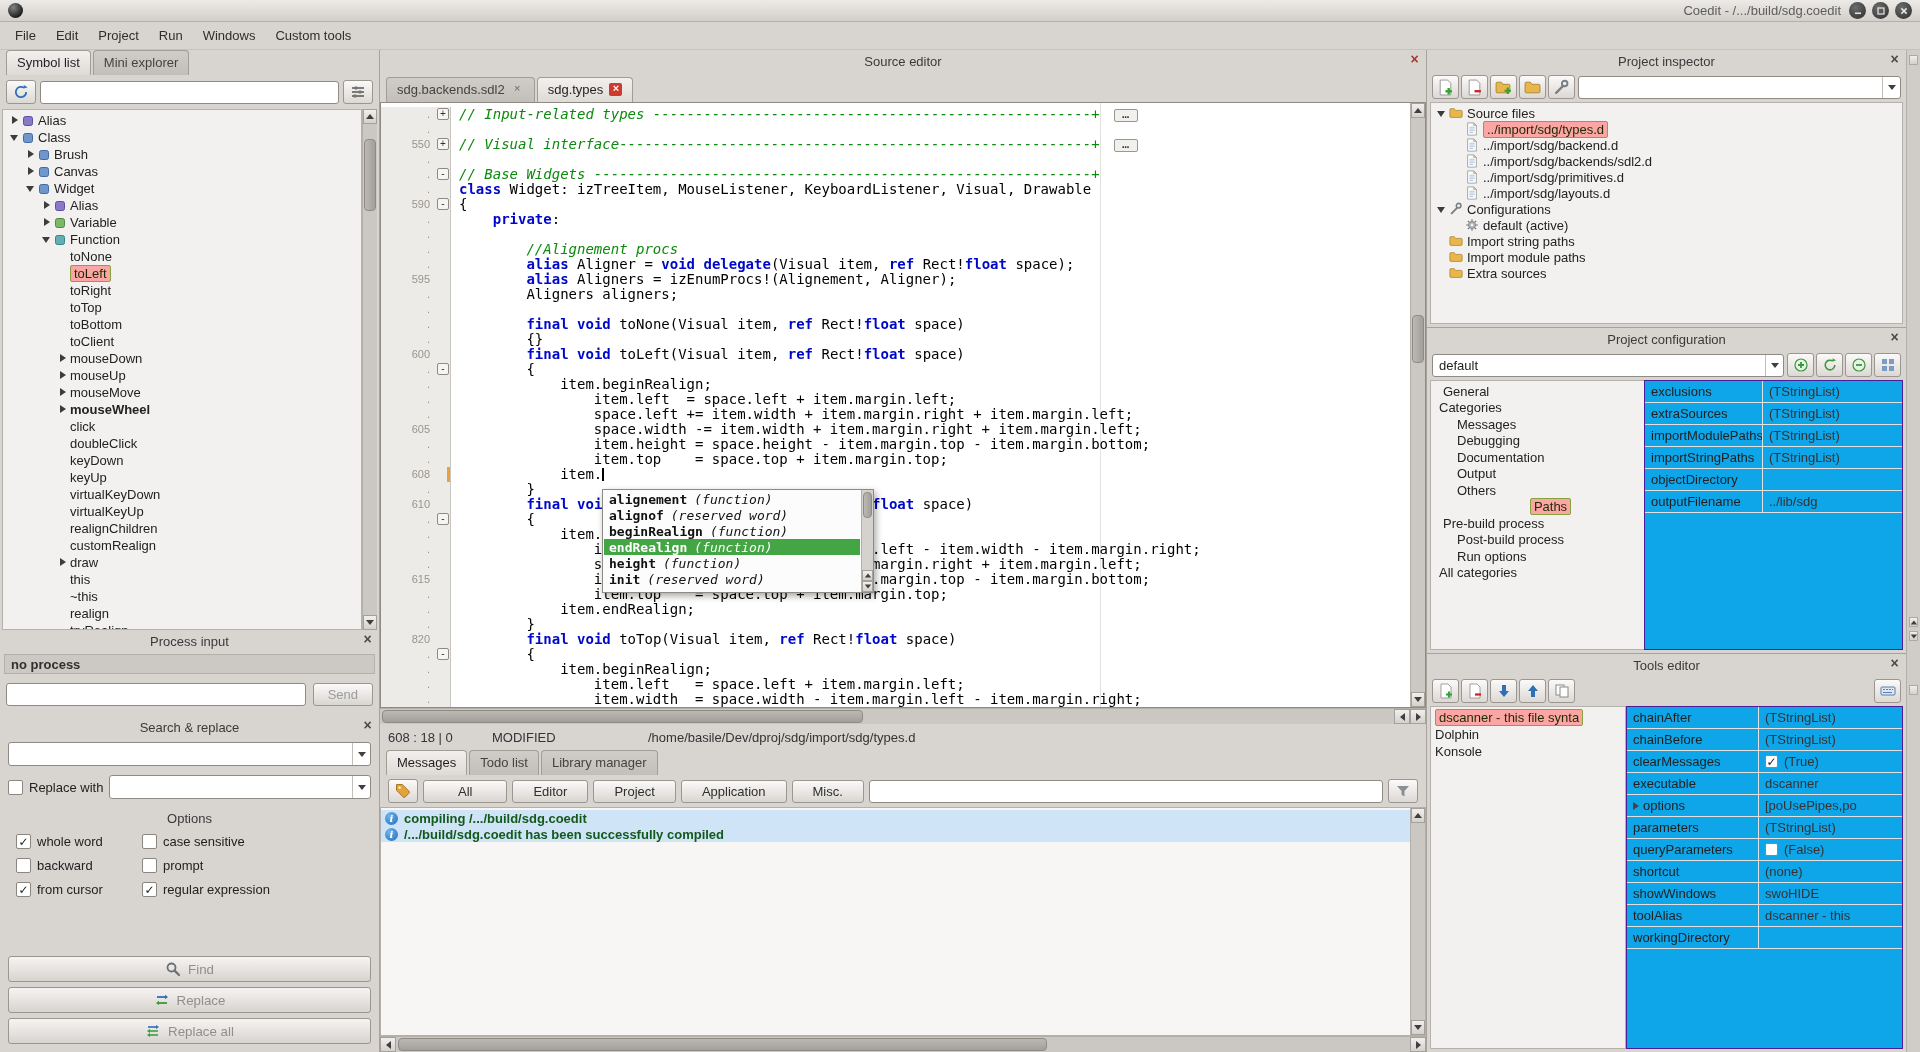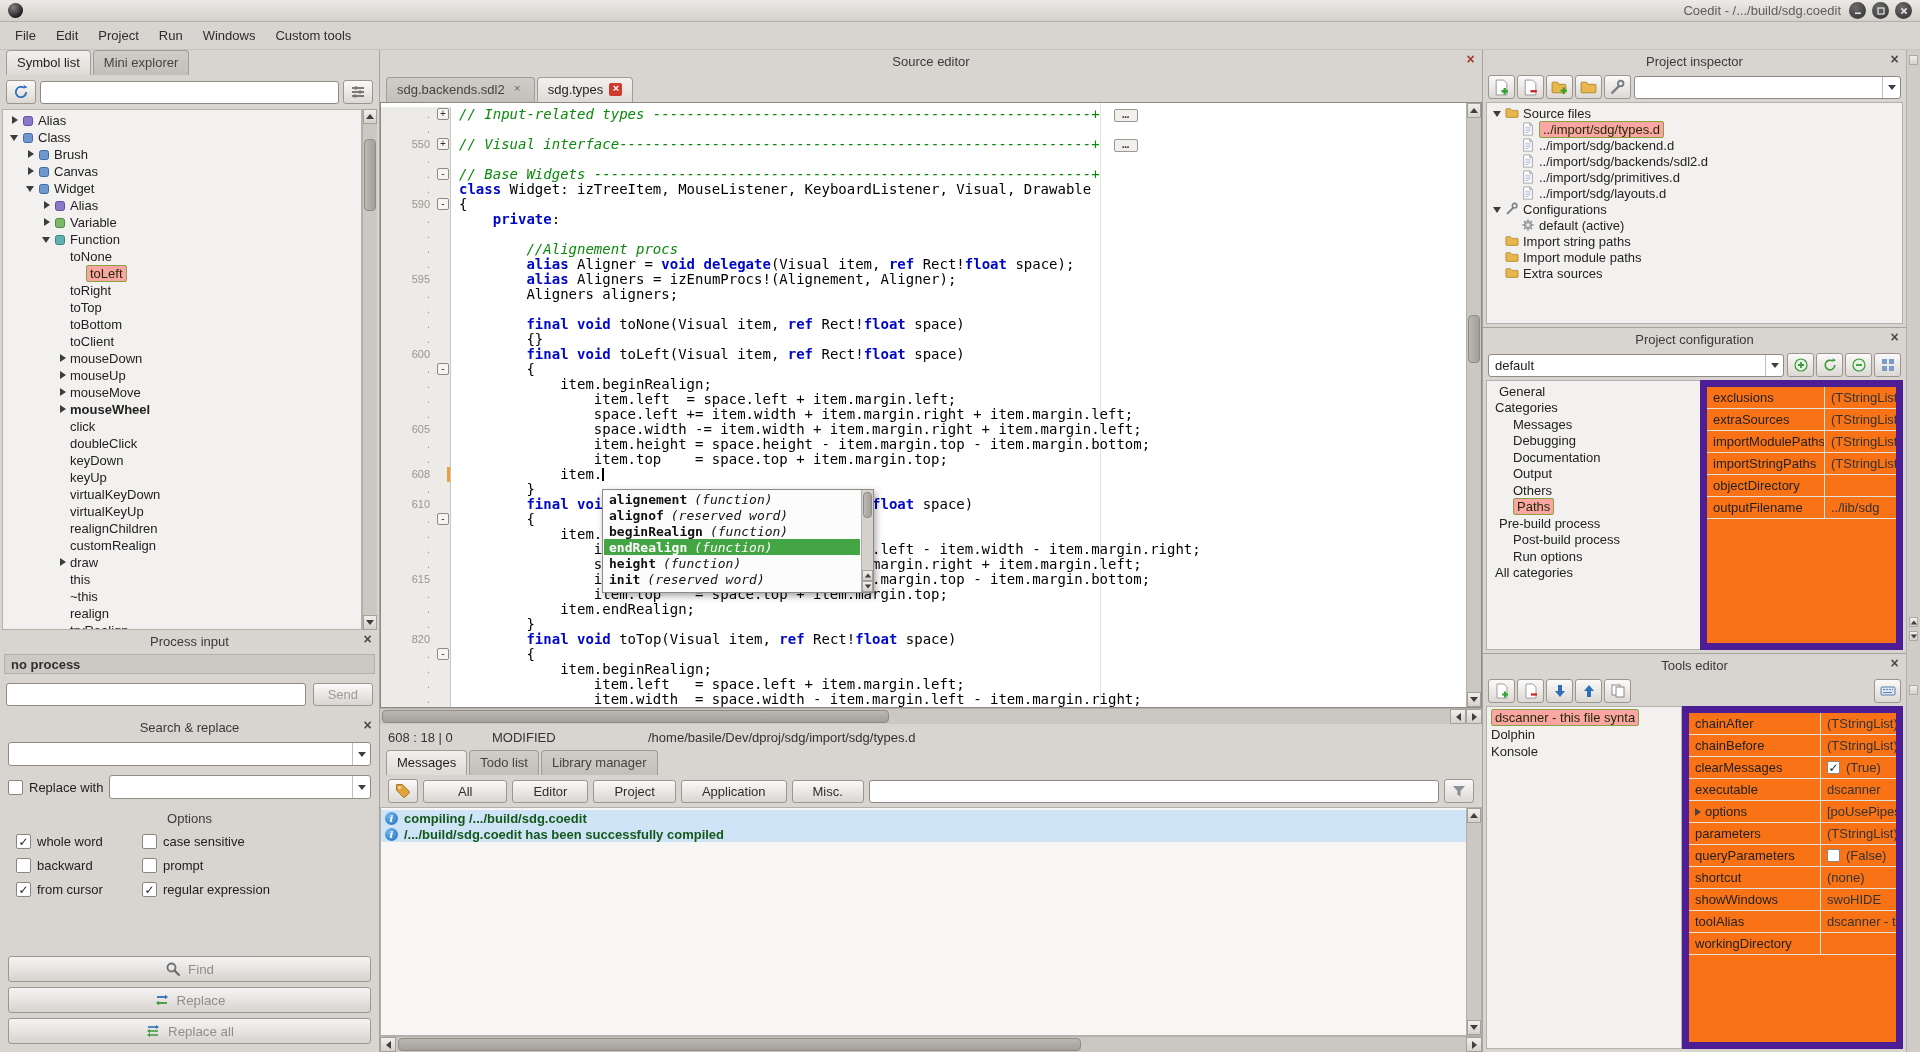--- a/index.html
+++ b/index.html
@@ -133,35 +133,35 @@
   .mtoolbar{height:32px;display:flex;align-items:center;gap:5px;padding:0 8px;flex:none;}
   .mtoolbar .input{flex:1;}
   .mlist{flex:1;background:#f7f6f4;border:1px solid #b3afa9;margin:0;position:relative;overflow:hidden;padding:2px 15px 0 0;}
   .mrow{height:16px;display:flex;align-items:center;gap:6px;padding:0 4px;background:#cfe4f6;
         font-weight:bold;color:#14581c;}
   .info-icon{width:13px;height:13px;border-radius:50%;flex:none;
              background:radial-gradient(circle at 35% 30%,#74b4e9,#1d6cc0);
              color:#fff;font:bold italic 10px/13px "DejaVu Serif",serif;text-align:center;}
 
   
-  .rightcol{width:438px;flex:none;border-left:1px solid #a6a29c;display:flex;flex-direction:column;
+  .rightcol{width:494px;flex:none;border-left:1px solid #a6a29c;display:flex;flex-direction:column;
             position:relative;padding-right:14px;}
   .rstrip{position:absolute;right:0;top:0;bottom:0;width:14px;background:#d0ccc7;border-left:1px solid #b3afa9;}
   .rsbtn{position:absolute;left:1px;width:11px;height:12px;background:linear-gradient(#f1efec,#d4d0cc);
          border:1px solid #a5a09a;display:flex;align-items:center;justify-content:center;transform:scale(.8);}
   .rpanel{display:flex;flex-direction:column;border-bottom:1px solid #a6a29c;}
   .rtoolbar{height:30px;display:flex;align-items:center;gap:3px;padding:0 5px;flex:none;}
   .iconbtn{width:24px;height:24px;display:flex;align-items:center;justify-content:center;border-radius:3px;}
   .rtoolbar .combo{flex:1;height:23px;}
   .insptree{flex:1;margin:0 3px 3px;padding-top:2px;}
   .insptree .trow{height:16px;}
   .cfgbody{flex:1;display:flex;margin:0 3px 3px;min-height:0;}
   .cfgcats{width:214px;flex:none;padding-top:2px;border-right:none;}
   .cfgcats .trow{height:16.5px;}
-  .pgrid{flex:1;background:#f97316;border:7px solid #4c1d95;overflow:hidden;}
+  .pgrid{flex:1;background:#0ea5e9;border:1px solid #4c1d95;overflow:hidden;}
   .prow{height:22px;display:flex;border-bottom:1px solid #e3e1de;align-items:stretch;}
   .pkey{width:118px;flex:none;padding-left:6px;border-right:1px solid #e3e1de;display:flex;align-items:center;gap:4px;color:#222;overflow:hidden;white-space:nowrap;}
   .tools-grid .pkey{width:132px;}
   .pval{flex:1;padding-left:6px;display:flex;align-items:center;gap:6px;color:#333;overflow:hidden;white-space:nowrap;}
   .pexp{width:0;height:0;border-left:6px solid #444;border-top:4px solid transparent;border-bottom:4px solid transparent;flex:none;}
   .toolsbody{flex:1;display:flex;margin:0 3px 3px;min-height:0;}
   .toolslist{width:196px;flex:none;padding-top:2px;}
   .tlrow{height:17px;display:flex;align-items:center;padding-left:4px;white-space:nowrap;overflow:hidden;}
 </style>
 </head>
@@ -311,21 +311,21 @@
                 <svg viewBox="0 0 12 12">
                   <rect x="1.5" y="1.5" width="9" height="9" rx="2" fill="#62aeb0" stroke="#358487"></rect>
                 </svg>
               </span>
               <span>Function</span>
             </div>
             <div class="trow" style="padding-left: 54px;">
               <span class="arr"></span>
               <span>toNone</span>
             </div>
-            <div class="trow" style="padding-left: 54px; margin-left: 16px;">
+            <div class="trow" style="padding-left: 54px;">
               <span class="arr"></span>
               <span class="pill">toLeft</span>
             </div>
             <div class="trow" style="padding-left: 54px;">
               <span class="arr"></span>
               <span>toRight</span>
             </div>
             <div class="trow" style="padding-left: 54px;">
               <span class="arr"></span>
               <span>toTop</span>
@@ -941,21 +941,21 @@
               </div>
               <div class="trow" style="padding-left: 26px;">
                 <span>Documentation</span>
               </div>
               <div class="trow" style="padding-left: 26px;">
                 <span>Output</span>
               </div>
               <div class="trow" style="padding-left: 26px;">
                 <span>Others</span>
               </div>
-              <div class="trow" style="padding-left: 26px;">
+              <div class="trow" style="padding-left: 26px; justify-content: center;">
                 <span class="pill">Paths</span>
               </div>
               <div class="trow" style="padding-left: 12px;">
                 <span>Pre-build process</span>
               </div>
               <div class="trow" style="padding-left: 26px;">
                 <span>Post-build process</span>
               </div>
               <div class="trow" style="padding-left: 26px;">
                 <span>Run options</span>

